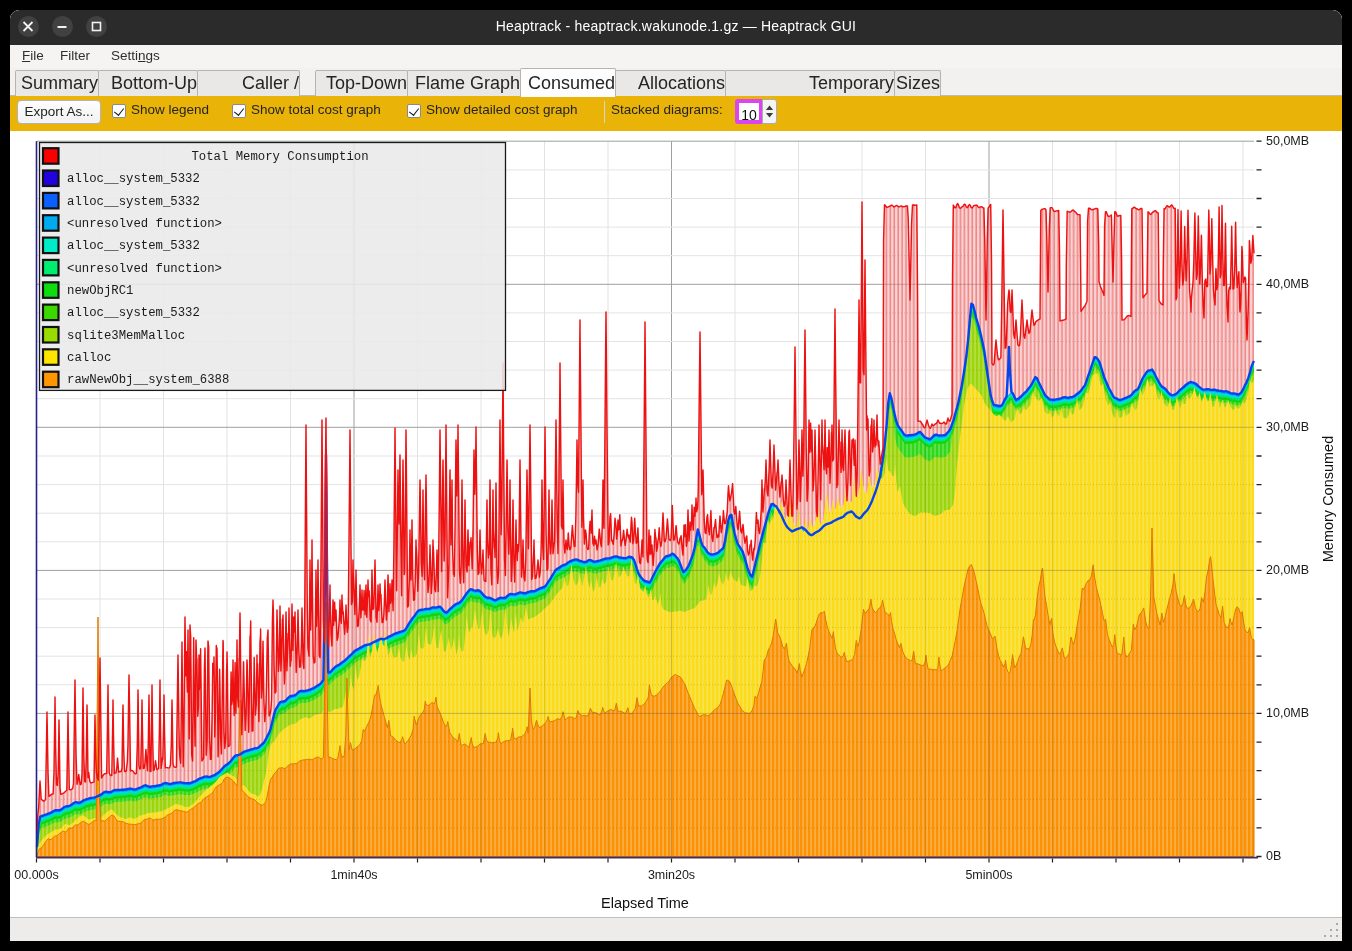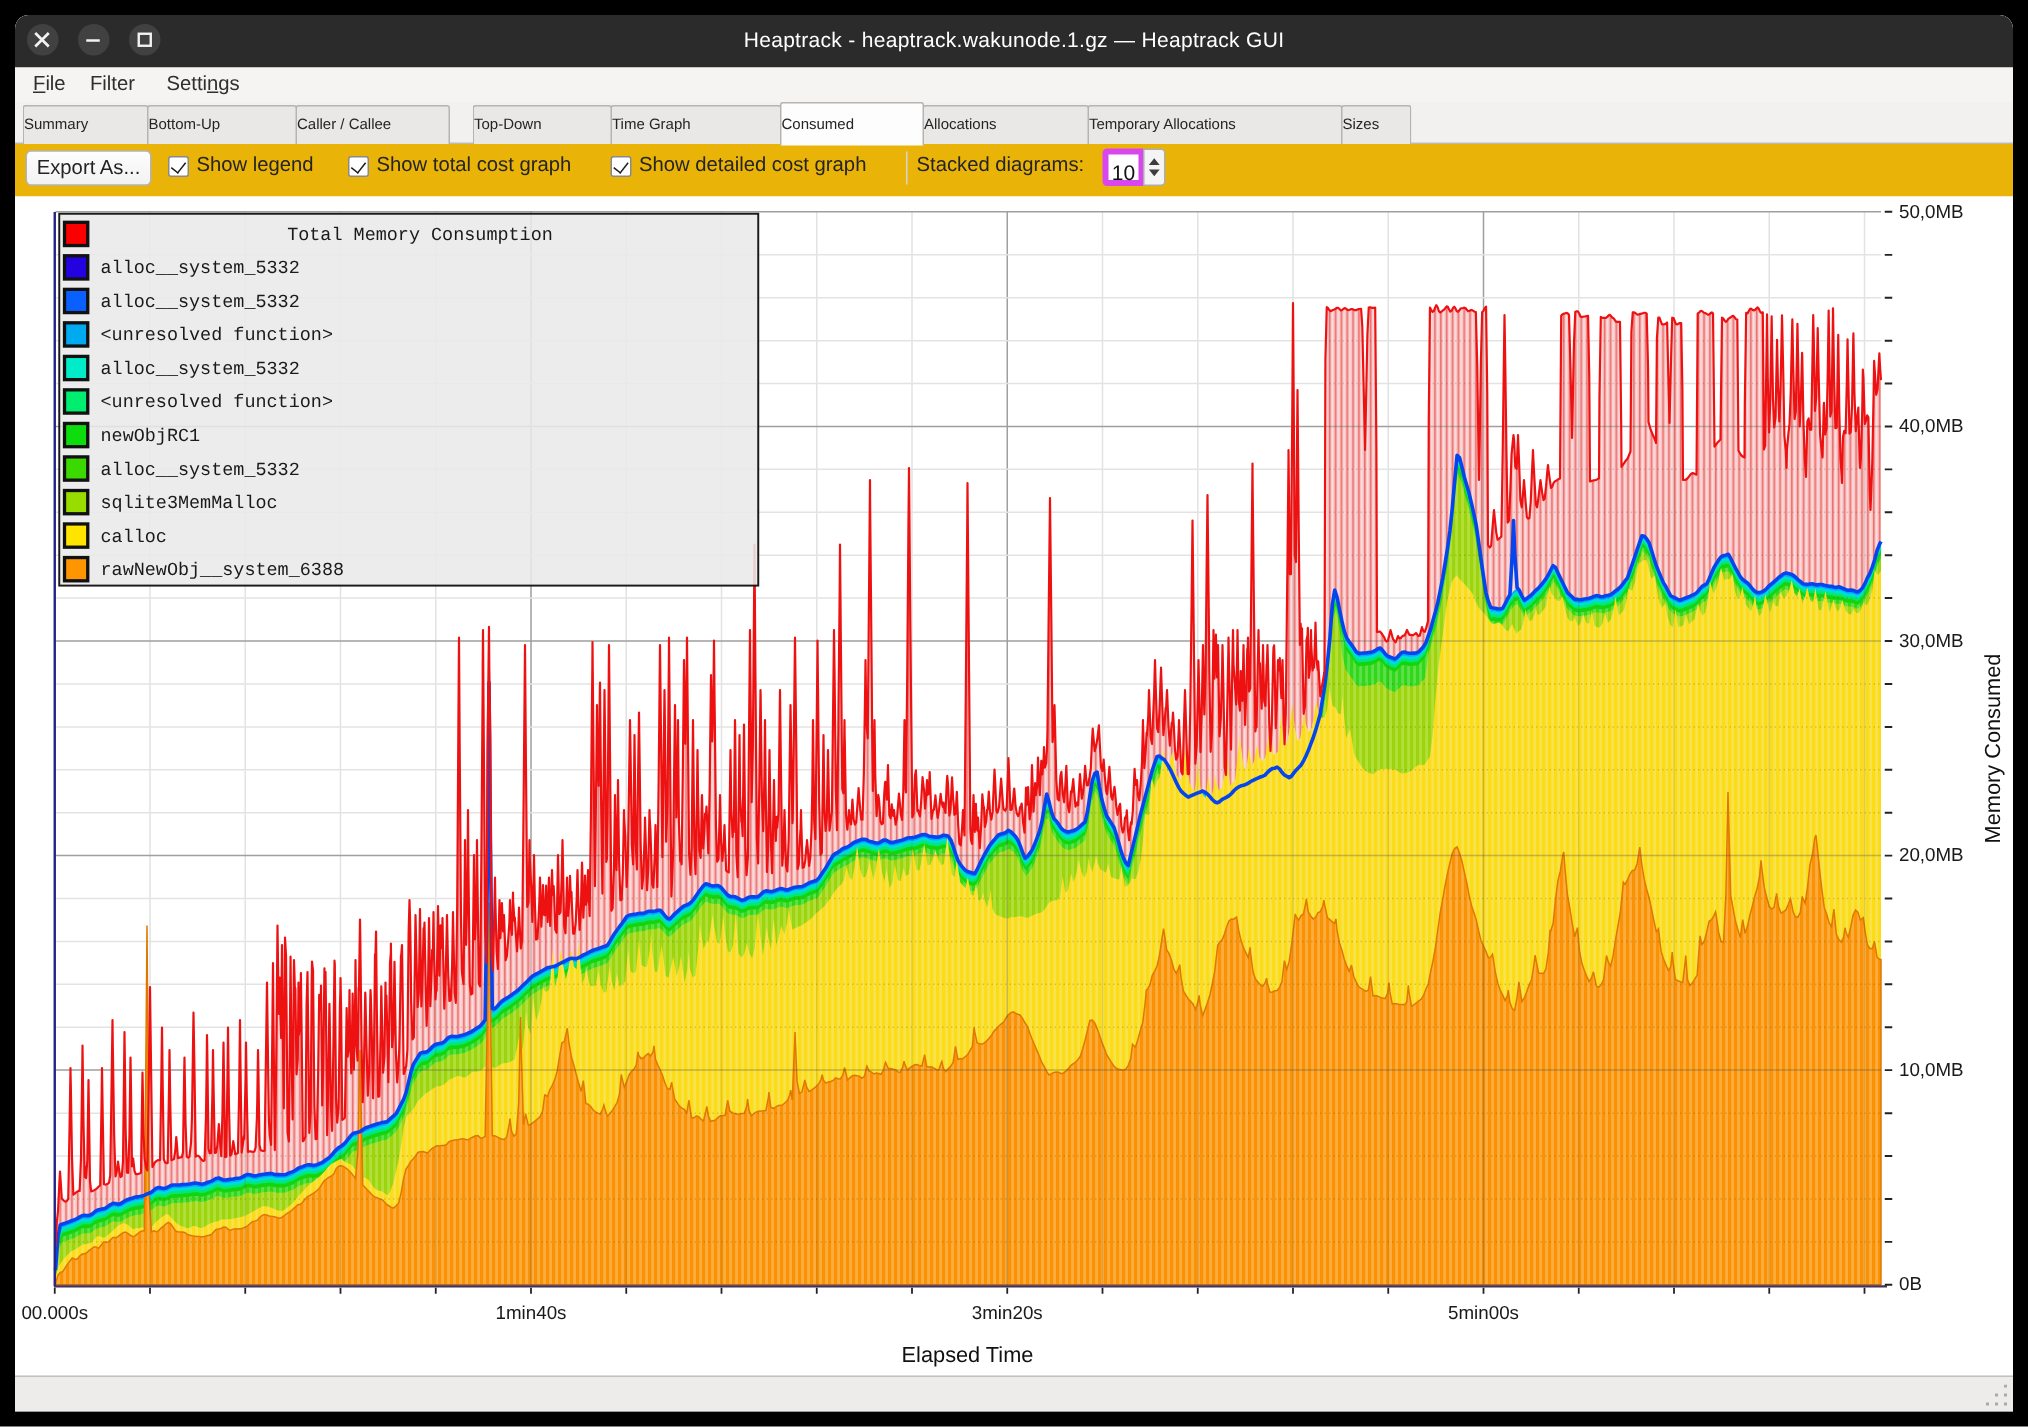--- a/index.html
+++ b/index.html
@@ -2,21 +2,21 @@
 <html><head><meta charset="utf-8"><style>
 *{margin:0;padding:0;box-sizing:border-box}
 body{width:1352px;height:951px;background:#000;font-family:"Liberation Sans",sans-serif;position:relative;overflow:hidden}
 .win{position:absolute;left:10px;top:10px;width:1332px;height:931px;background:#fff;border-radius:9px 9px 0 0;overflow:hidden}
 .titlebar{position:absolute;left:0;top:0;width:100%;height:35px;background:#2b2b2b;border-radius:9px 9px 0 0}
 .title{position:absolute;width:100%;text-align:center;top:8px;color:#fff;font-size:14px;font-weight:normal;letter-spacing:0.2px}
 .tbtn{position:absolute;top:6px;width:21px;height:21px;border-radius:50%;background:#414141}
 .menubar{position:absolute;left:0;top:35px;width:100%;height:23px;background:#f5f4f3;font-size:13.5px;color:#2f2f2f}
 .menubar span{position:absolute;top:3px}
 .tabbar{position:absolute;left:0;top:58px;width:100%;height:28px;background:#f2f1f0;border-bottom:1px solid #bcbbba}
-.tab{position:absolute;top:2px;height:26px;background:#e9e8e7;border:1px solid #b5b4b3;border-bottom:none;font-size:10px;color:#242424;text-align:left;line-height:25px;border-radius:2px 2px 0 0}
+.tab{position:absolute;top:2px;height:26px;background:#e9e8e7;border:1px solid #b5b4b3;border-bottom:none;font-size:18px;color:#242424;text-align:right;line-height:25px;border-radius:2px 2px 0 0}
 .tab.active{top:0;height:29px;background:#fdfdfd;line-height:29px;z-index:3}
 .toolbar{position:absolute;left:0;top:86px;width:100%;height:35px;background:#eab308}
 .btn{position:absolute;left:7px;top:4px;width:84px;height:24px;background:linear-gradient(#fdfdfd,#f2f2f2);border:1px solid #b3b3b3;border-radius:4px;font-size:13.5px;text-align:center;line-height:22px;color:#242424}
 .cb{position:absolute;top:8px;width:14px;height:14px;background:#fff;border:1px solid #8a8a8a;border-radius:2px}
 .cb:after{content:"";position:absolute;left:3px;top:0.5px;width:5px;height:8px;border:solid #1a1a1a;border-width:0 1.8px 1.8px 0;transform:rotate(38deg)}
 .cblab{position:absolute;top:6px;font-size:13.5px;color:#242424}
 .sep{position:absolute;top:5px;width:1px;height:22px;background:#d4d4d4}
 .spin{position:absolute;left:725px;top:3px;width:28px;height:25px;background:#fff;border:4px solid #d946ef;border-radius:3px 0 0 3px;font-size:14px;text-align:center;line-height:24px;color:#111}
 .spinb{position:absolute;left:752px;top:3px;width:15px;height:25px;background:#f4f4f4;border:1px solid #adadad;border-radius:0 3px 3px 0}
 .chart{position:absolute;left:0;top:121px;width:100%;height:786px;background:#fff}
@@ -37,21 +37,21 @@
   <div class="menubar">
     <span style="left:12px"><u>F</u>ile</span>
       <span style="left:50px">Filter</span>
       <span style="left:101px">Setti<u>n</u>gs</span>
   </div>
   <div class="tabbar">
     <div class="tab" style="left:5px;width:84px">Summary</div>
     <div class="tab" style="left:88px;width:100px">Bottom-Up</div>
     <div class="tab" style="left:187px;width:103px">Caller / Callee</div>
     <div class="tab" style="left:305px;width:93px">Top-Down</div>
-    <div class="tab" style="left:397px;width:114px">Time Graph</div>
+    <div class="tab" style="left:397px;width:114px">Flame Graph</div>
     <div class="tab active" style="left:510px;width:96px">Consumed</div>
     <div class="tab" style="left:605px;width:111px">Allocations</div>
     <div class="tab" style="left:715px;width:170px">Temporary Allocations</div>
     <div class="tab" style="left:884px;width:47px">Sizes</div>
   </div>
   <div class="toolbar">
     <div class="btn">Export As...</div>
     <div class="cb" style="left:102px"></div>
       <div class="cblab" style="left:121px">Show legend</div>
     <div class="cb" style="left:222px"></div>

